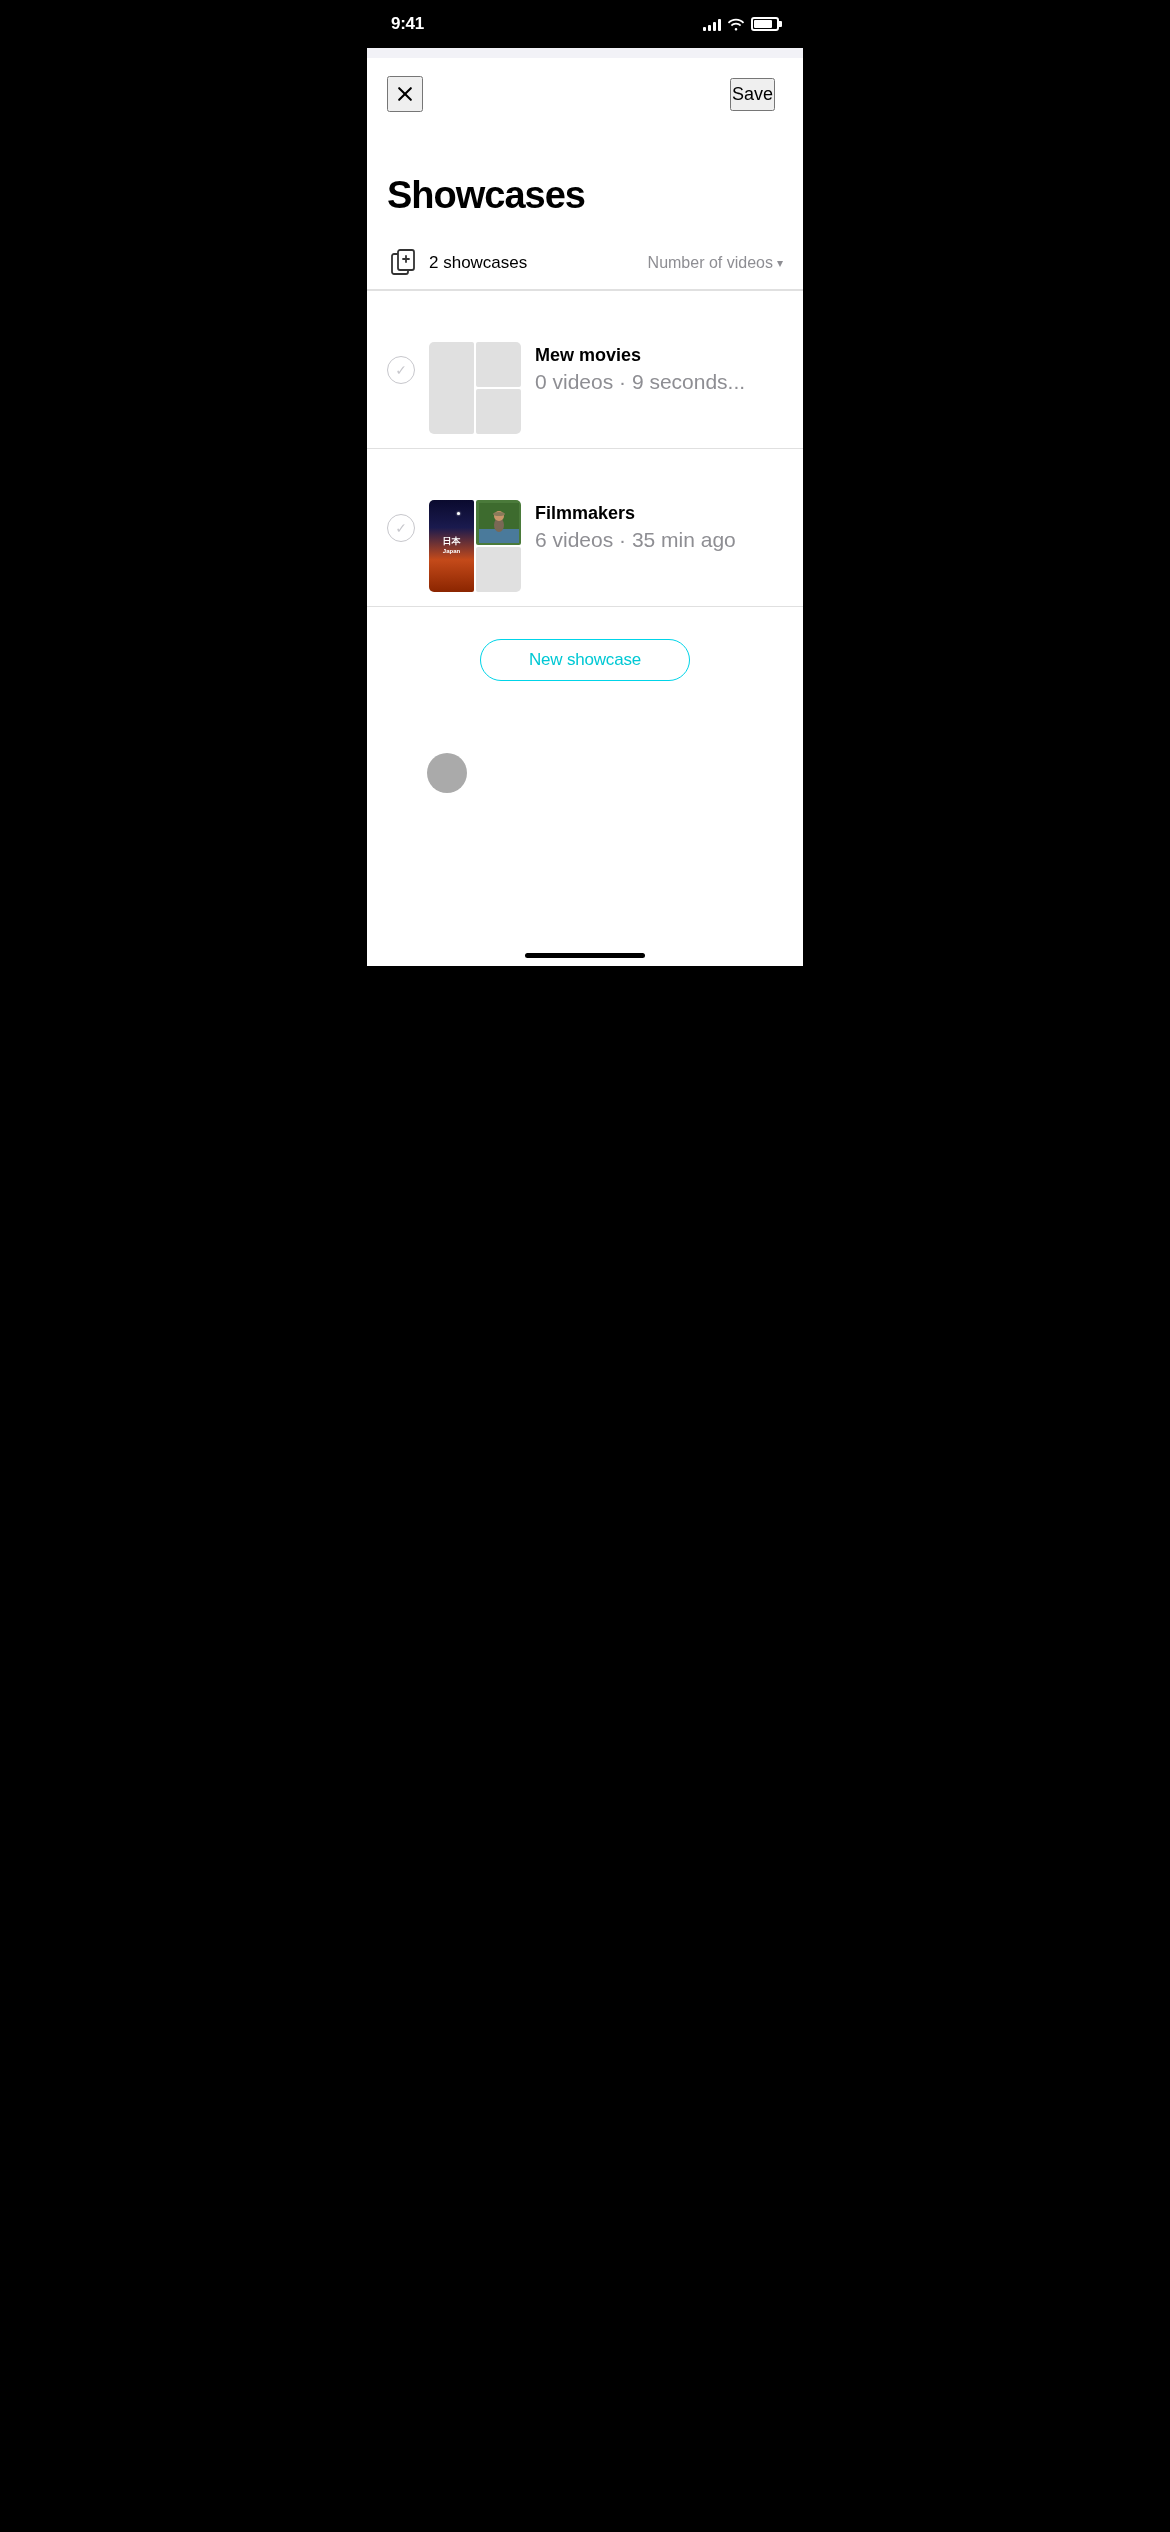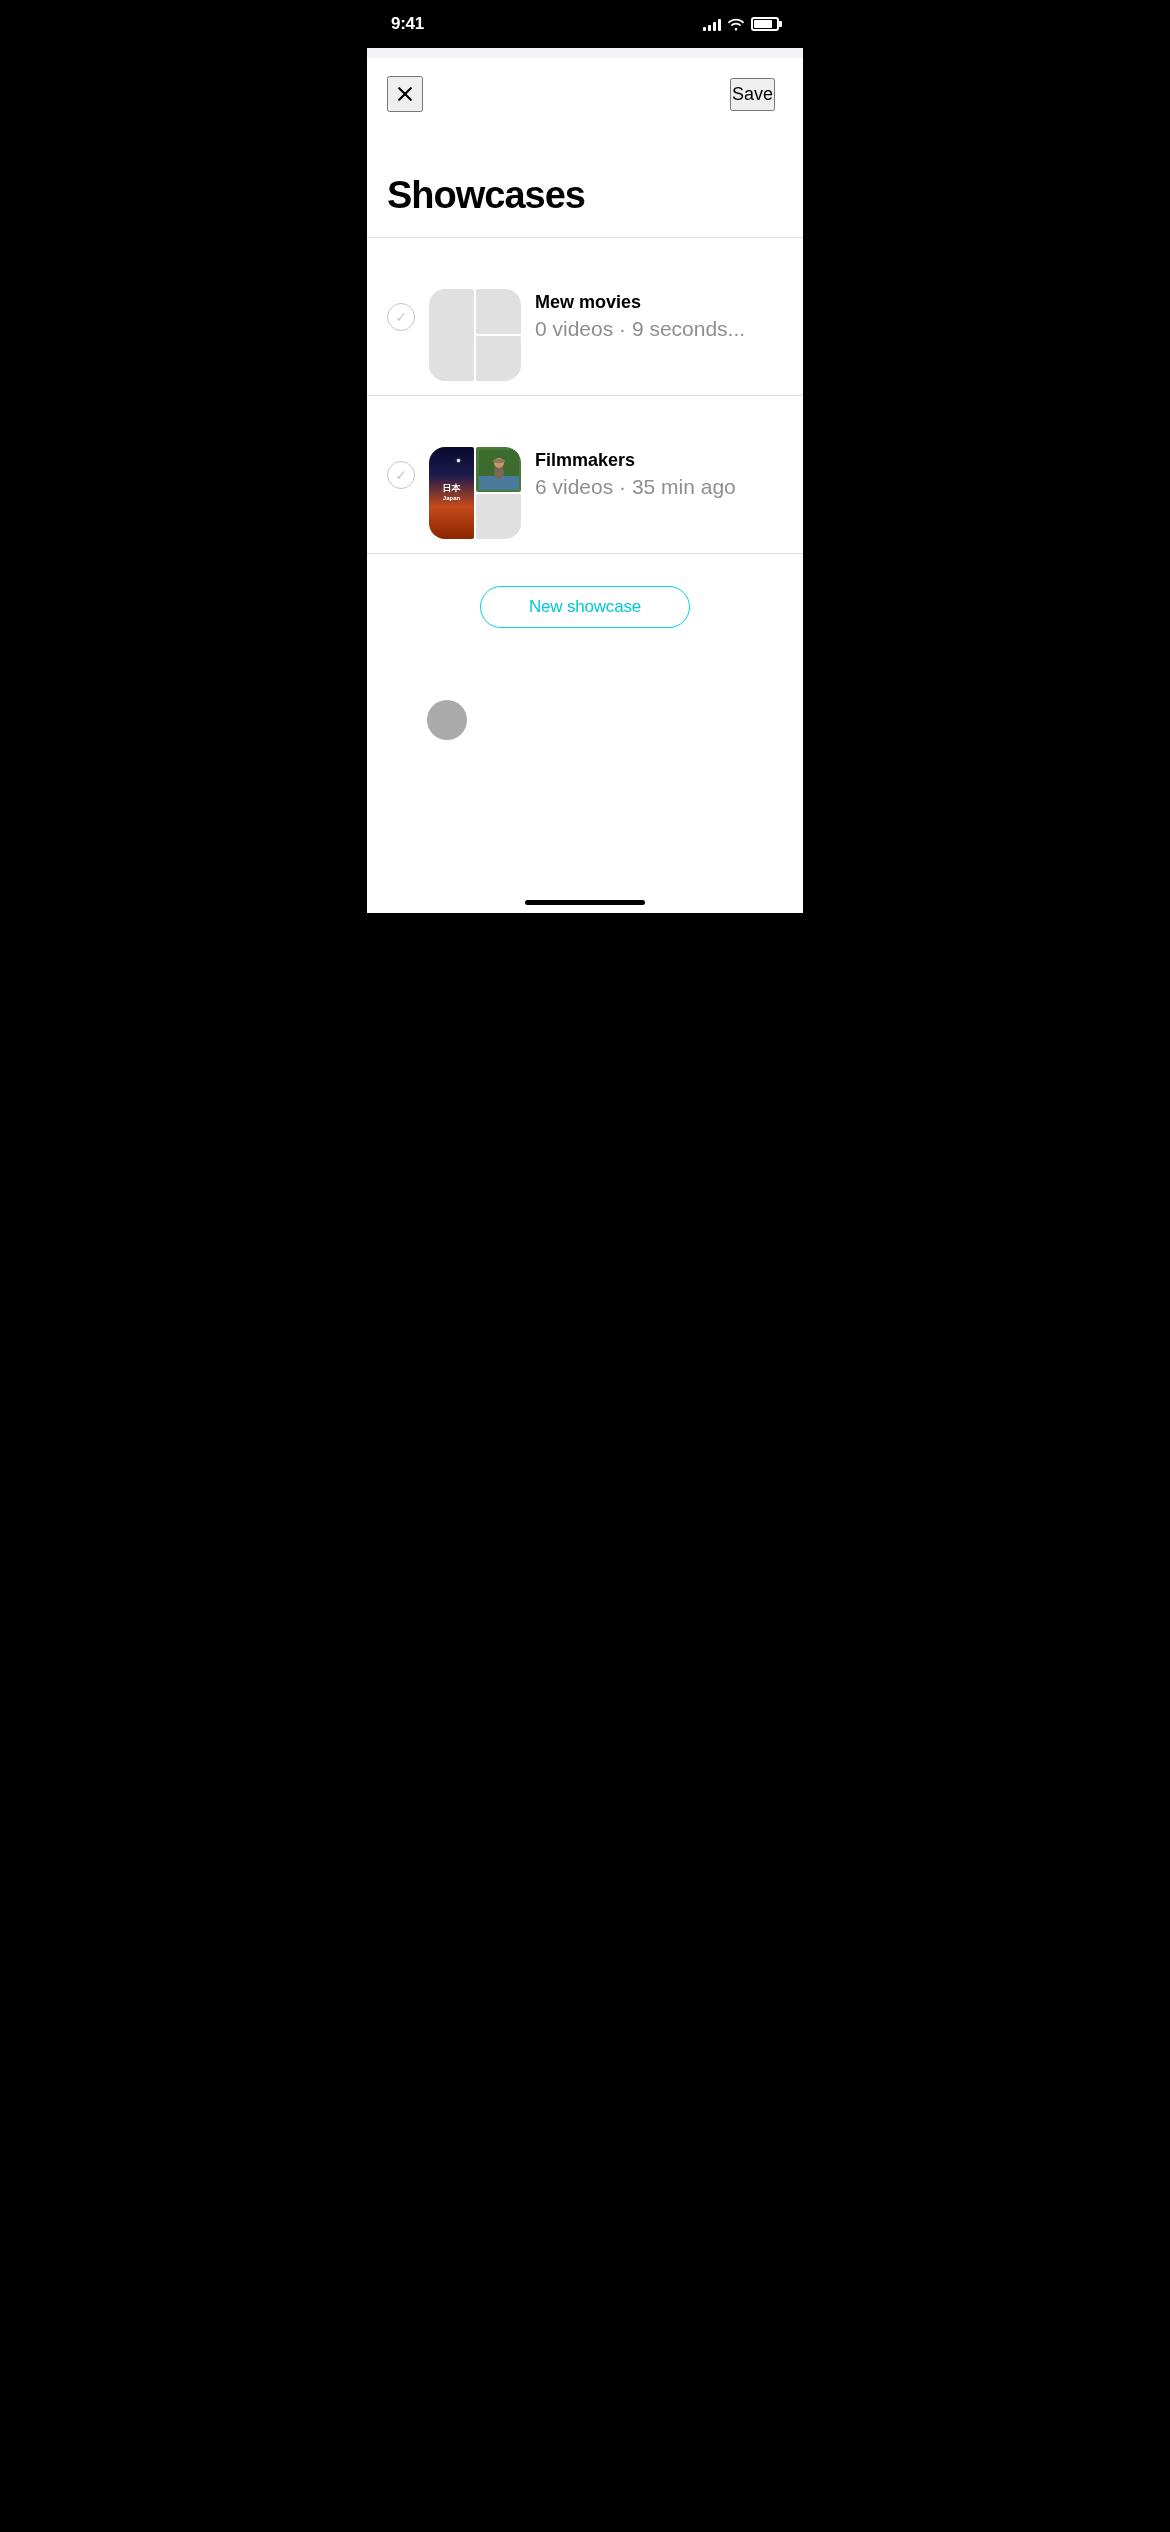--- a/index.html
+++ b/index.html
@@ -229,21 +229,21 @@
 
     
     .thumbnail-grid {
       width: 92px;
       height: 92px;
       display: grid;
       grid-template-columns: 1fr 1fr;
       grid-template-rows: 1fr 1fr;
       gap: 2px;
       flex-shrink: 0;
-      border-radius: 16px;
+      border-radius: 5px;
       overflow: hidden;
       margin-top: 37px;
     }
 
     .thumb {
       background: #e0e0e0;
       border-radius: 2px;
     }
 
     .thumb-large {
@@ -404,20 +404,39 @@
           <line x1="19" y1="5" x2="5" y2="19"></line>
         </svg>
       </button>
       <button class="nav-save-btn">Save</button>
     </div>
 
     <div class="page-title-section">
       <h1 class="page-title">Showcases</h1>
     </div>
 
+    <div class="filter-bar">
+      <div class="filter-left">
+
+        <div class="add-showcase-icon">
+          <svg width="30" height="30" viewBox="0 0 30 30" fill="none">
+
+            <rect x="4" y="6" width="16" height="20" rx="2" ry="2" stroke="#333" stroke-width="1.8" fill="none"></rect>
+            <rect x="10" y="2" width="16" height="20" rx="2" ry="2" stroke="#333" stroke-width="1.8" fill="white"></rect>
+            <line x1="18" y1="8" x2="18" y2="14" stroke="#333" stroke-width="1.8" stroke-linecap="round"></line>
+            <line x1="15" y1="11" x2="21" y2="11" stroke="#333" stroke-width="1.8" stroke-linecap="round"></line>
+          </svg>
+        </div>
+        <span class="showcase-count">2 showcases</span>
+      </div>
+      <div class="sort-button">
+        <span class="sort-label">Number of videos</span>
+        <span class="chevron-down">▾</span>
+      </div>
+    </div>
 
     <div class="showcase-list">
 
       <div class="showcase-item">
         <div class="check-circle checked">
           <span class="check-icon">✓</span>
         </div>
         <div class="thumbnail-grid">
           <div class="thumb thumb-large"></div>
           <div class="thumb"></div>

